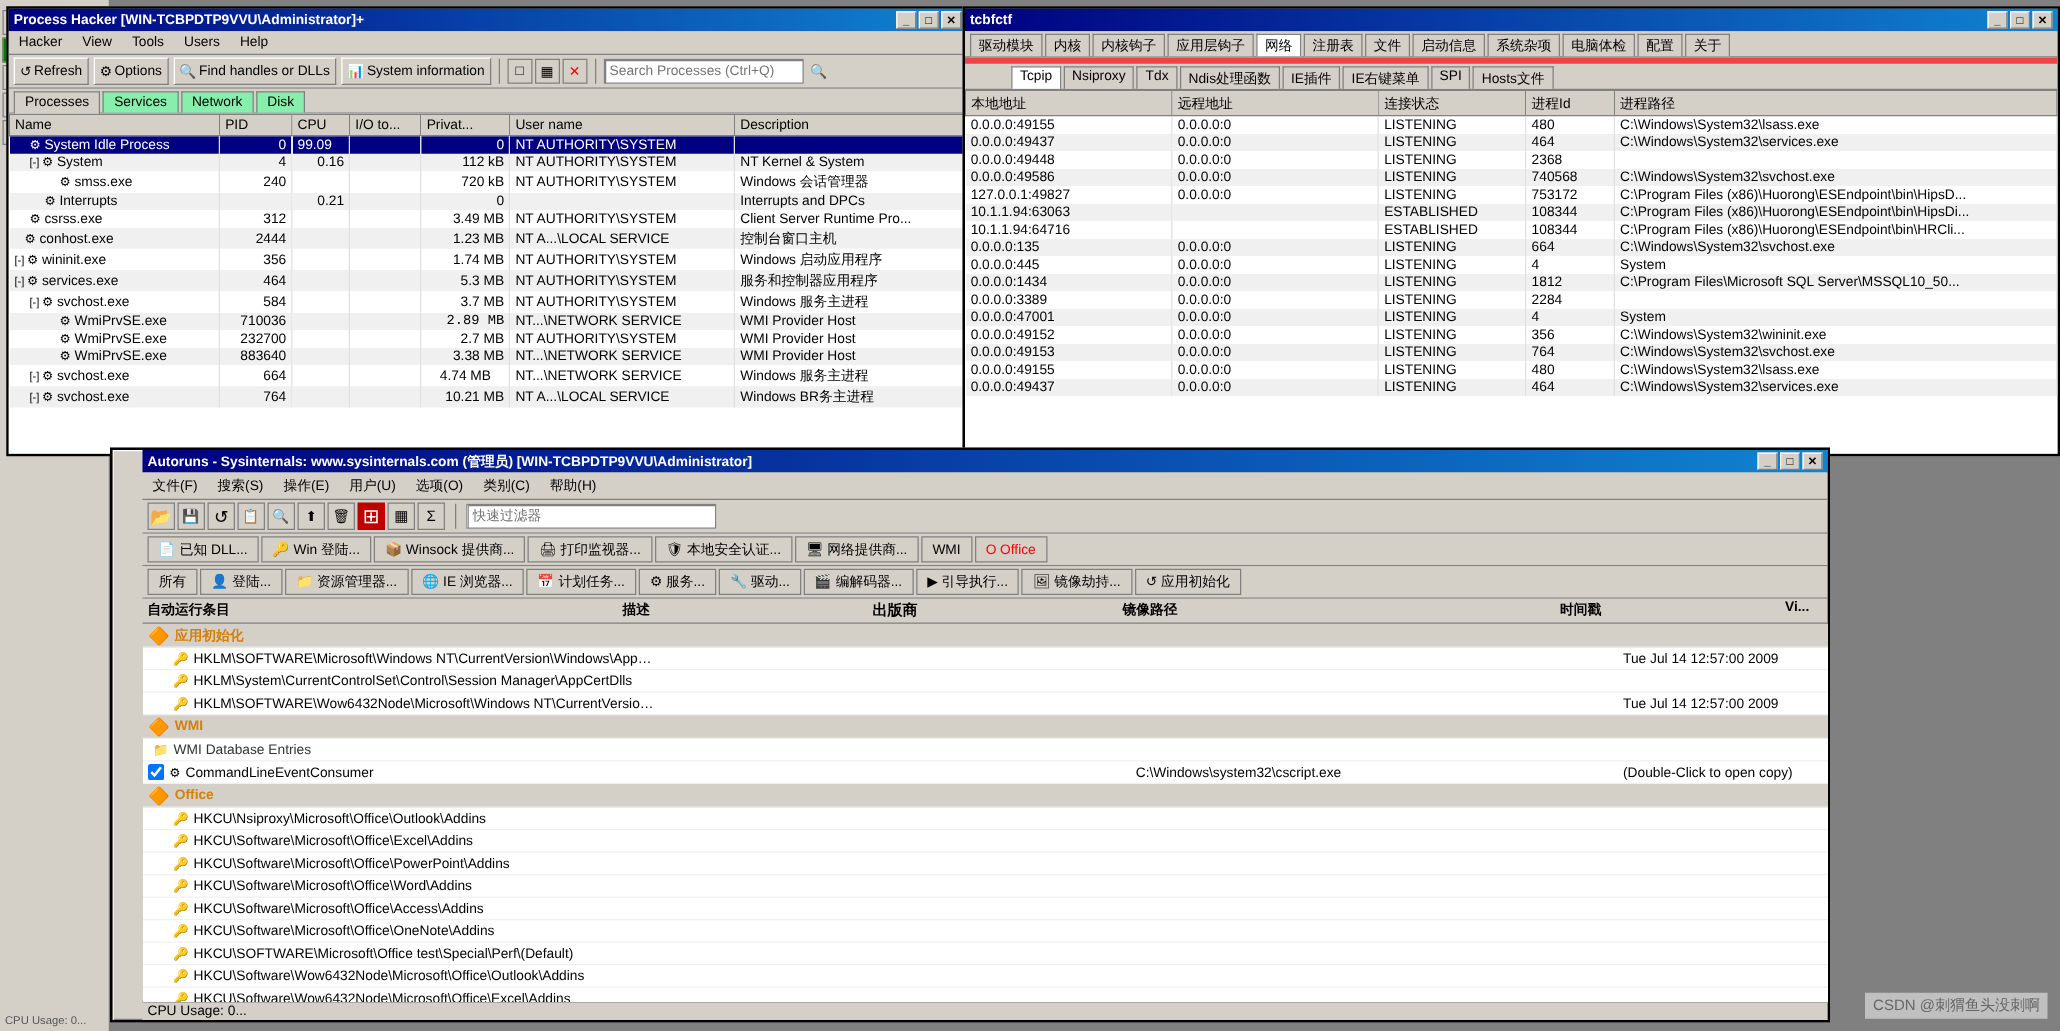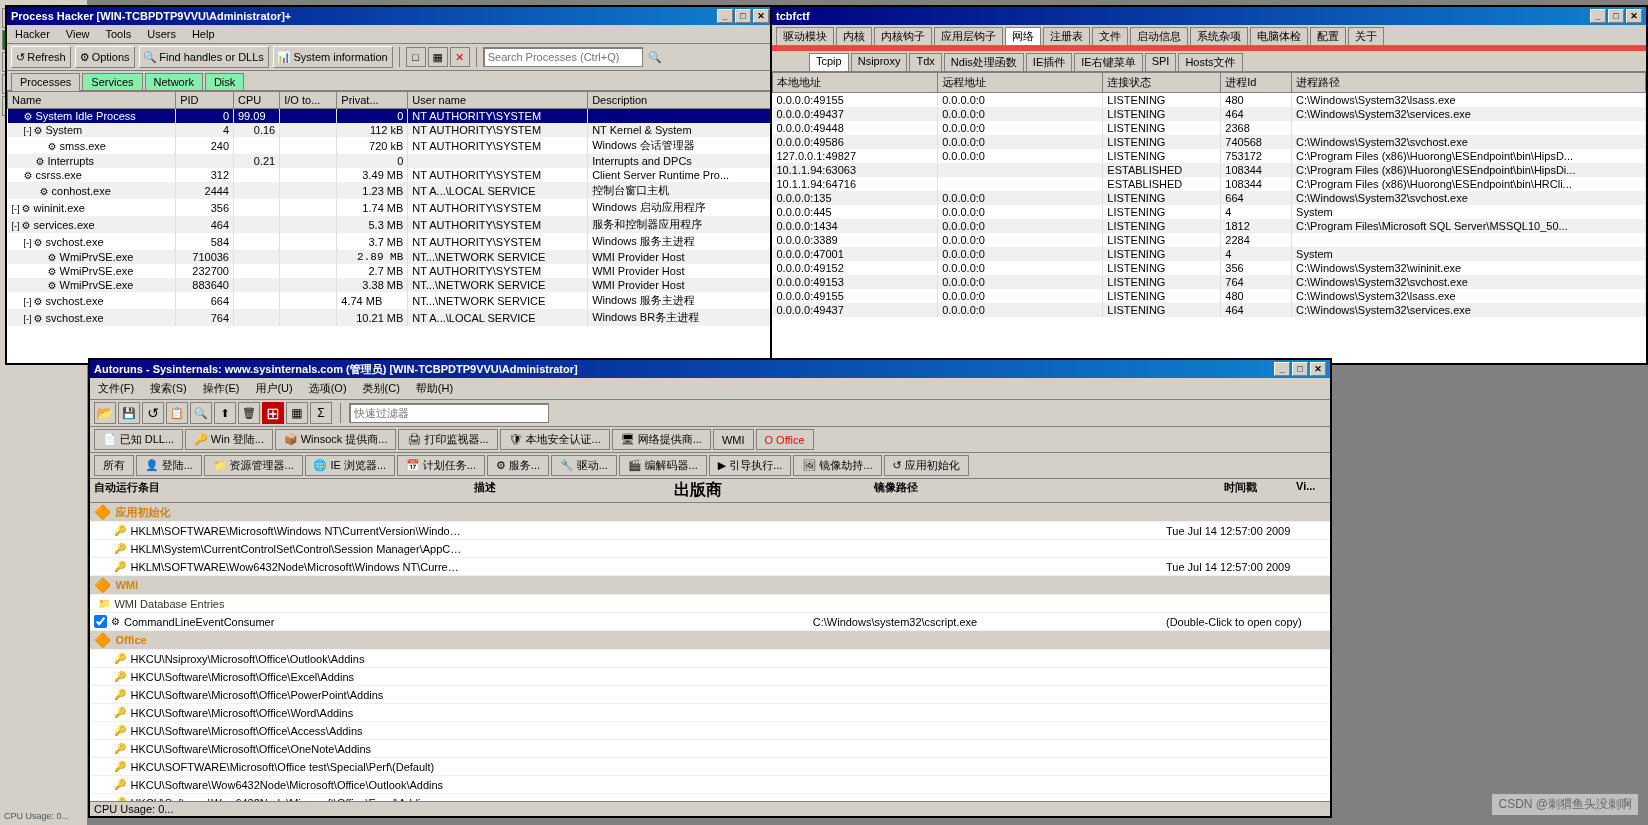--- a/index.html
+++ b/index.html
@@ -165,22 +165,23 @@
       top: 5px;
       left: 770px;
       width: 878px;
       height: 360px;
     }
 
     
     #autoruns-win {
       top: 358px;
       left: 88px;
-      width: 1244px;
+      width: 1376px;
       height: 460px;
+      padding-left: 24px;
     }
 
     .separator {
       width: 1px;
       height: 20px;
       background: #808080;
       margin: 0 2px;
     }
 
     .status-bar {
@@ -410,21 +411,21 @@
             <tr>
               <td style="padding-left:4px;"><span style="margin-right:12px;"></span><span style="font-size:10px;">⚙</span> csrss.exe</td>
               <td style="text-align:right;">312</td>
               <td style="text-align:right;"></td>
               <td></td>
               <td style="text-align:right;">3.49 MB</td>
               <td>NT AUTHORITY\SYSTEM</td>
               <td>Client Server Runtime Pro...</td>
             </tr>
             <tr>
-              <td style="padding-left:20px;margin-top:15px;"><span style="margin-right:12px;"></span><span style="font-size:10px;">⚙</span> conhost.exe</td>
+              <td style="padding-left:0;margin-top:15px;"><span style="margin-right:12px;"></span><span style="font-size:10px;">⚙</span> conhost.exe</td>
               <td style="text-align:right;">2444</td>
               <td style="text-align:right;"></td>
               <td></td>
               <td style="text-align:right;">1.23 MB</td>
               <td>NT A...\LOCAL SERVICE</td>
               <td>控制台窗口主机</td>
             </tr>
             <tr>
               <td style="padding-left:4px;"><span style="font-size:9px;margin-right:2px;">[-]</span><span style="font-size:10px;">⚙</span> wininit.exe</td>
               <td style="text-align:right;">356</td>
@@ -477,21 +478,21 @@
               <td></td>
               <td style="text-align:right;">3.38 MB</td>
               <td>NT...\NETWORK SERVICE</td>
               <td>WMI Provider Host</td>
             </tr>
             <tr>
               <td style="padding-left:16px;"><span style="font-size:9px;margin-right:2px;">[-]</span><span style="font-size:10px;">⚙</span> svchost.exe</td>
               <td style="text-align:right;">664</td>
               <td style="text-align:right;"></td>
               <td></td>
-              <td style="text-align:left;">4.74 MB</td>
+              <td style="text-align:center;">4.74 MB</td>
               <td>NT...\NETWORK SERVICE</td>
               <td>Windows 服务主进程</td>
             </tr>
             <tr>
               <td style="padding-left:16px;"><span style="font-size:9px;margin-right:2px;">[-]</span><span style="font-size:10px;">⚙</span> svchost.exe</td>
               <td style="text-align:right;">764</td>
               <td style="text-align:right;"></td>
               <td></td>
               <td style="text-align:right;">10.21 MB</td>
               <td>NT A...\LOCAL SERVICE</td>
@@ -783,21 +784,21 @@
       </div>
       <div class="autoruns-tab-btn">
         <span>↺</span>
         <span>应用初始化</span>
       </div>
     </div>
 
     <div style="display:flex;background:#d4d0c8;border-bottom:1px solid #808080;padding:1px 4px;">
       <div style="width:380px;font-weight:bold;font-size:11px;">自动运行条目</div>
       <div style="width:200px;font-weight:bold;font-size:11px;">描述</div>
-      <div style="width:200px;font-weight:bold;font-size:16px;">出版商</div>
+      <div style="width:200px;font-weight:bold;font-size:12px;">出版商</div>
       <div style="width:350px;font-weight:bold;font-size:11px;">镜像路径</div>
       <div style="flex:1;font-weight:bold;font-size:11px;">时间戳</div>
       <div style="width:30px;font-weight:bold;font-size:11px;">Vi...</div>
     </div>
 
     <div class="scroll-container" id="autoruns-list">
     <div class="autoruns-list-item section-header">
           <span style="color:#d4800a;font-size:14px;margin-right:4px;">🔶</span>
           <span style="color:#d4800a;">应用初始化</span>
         </div>

